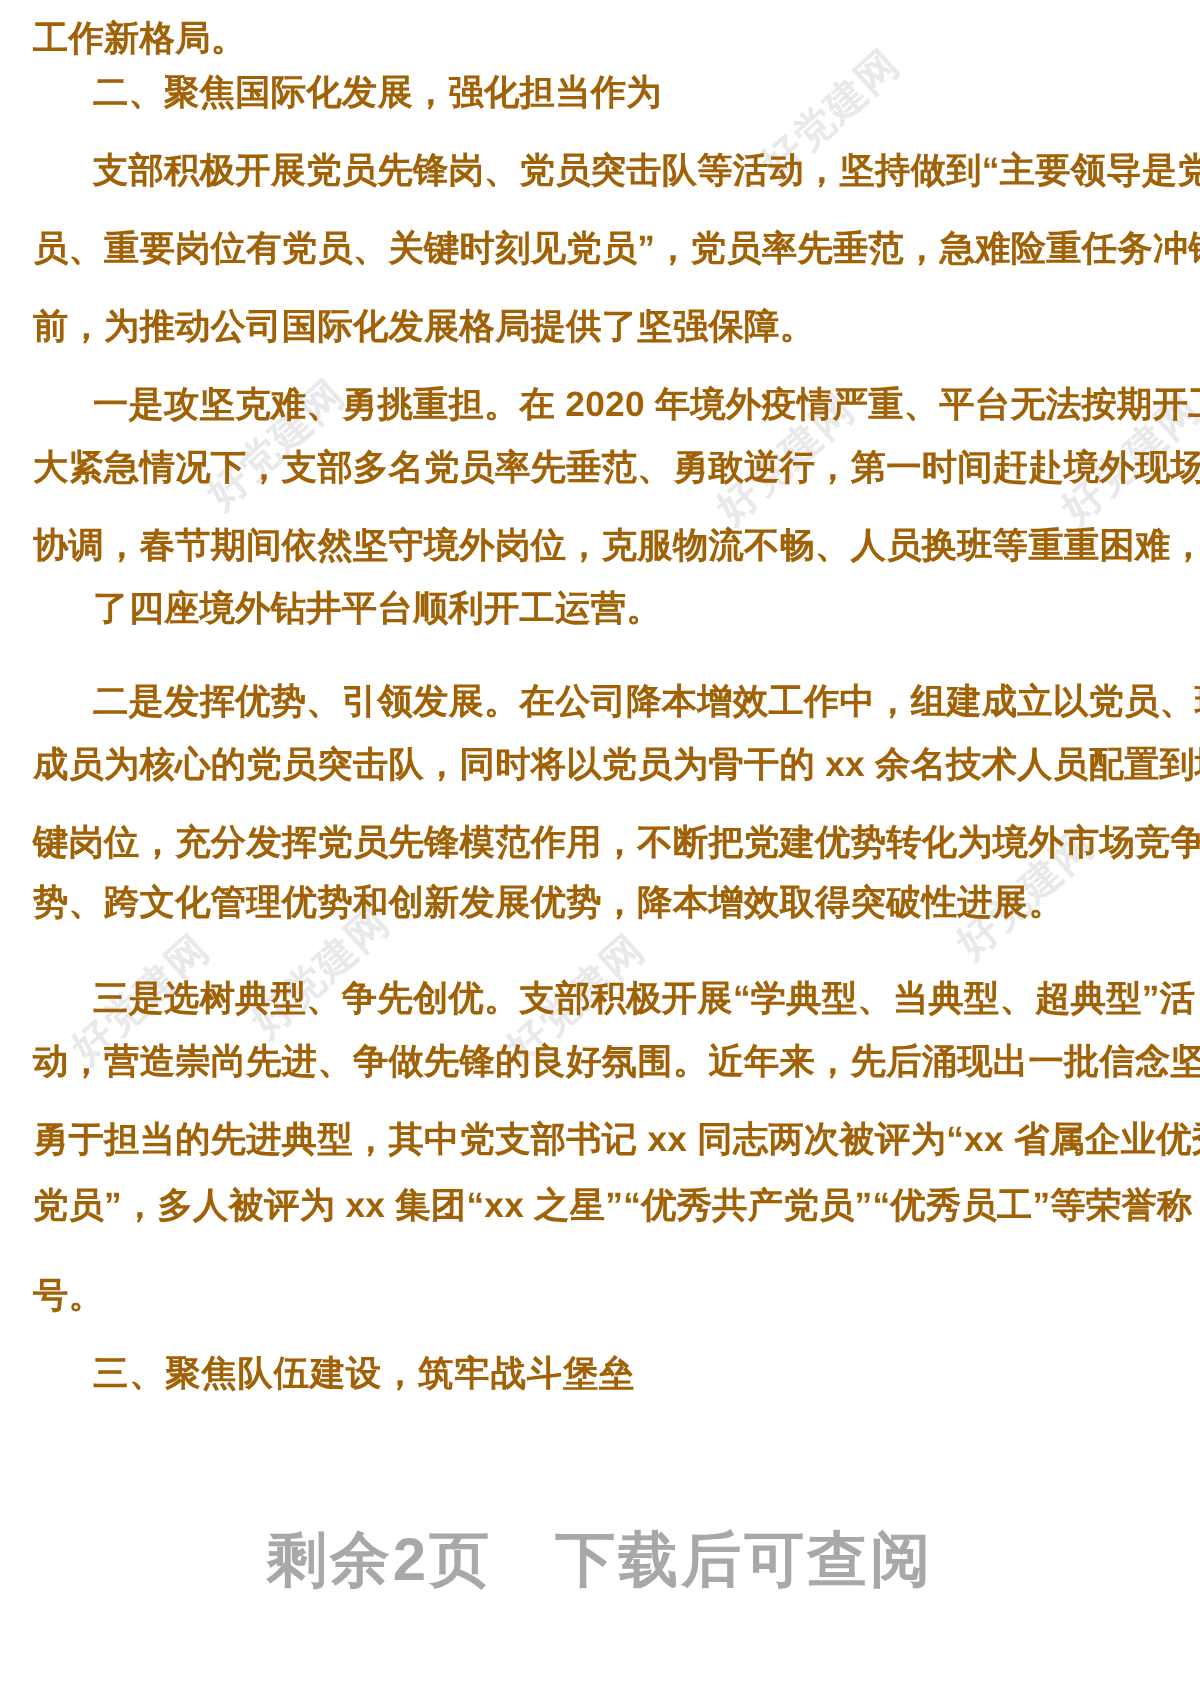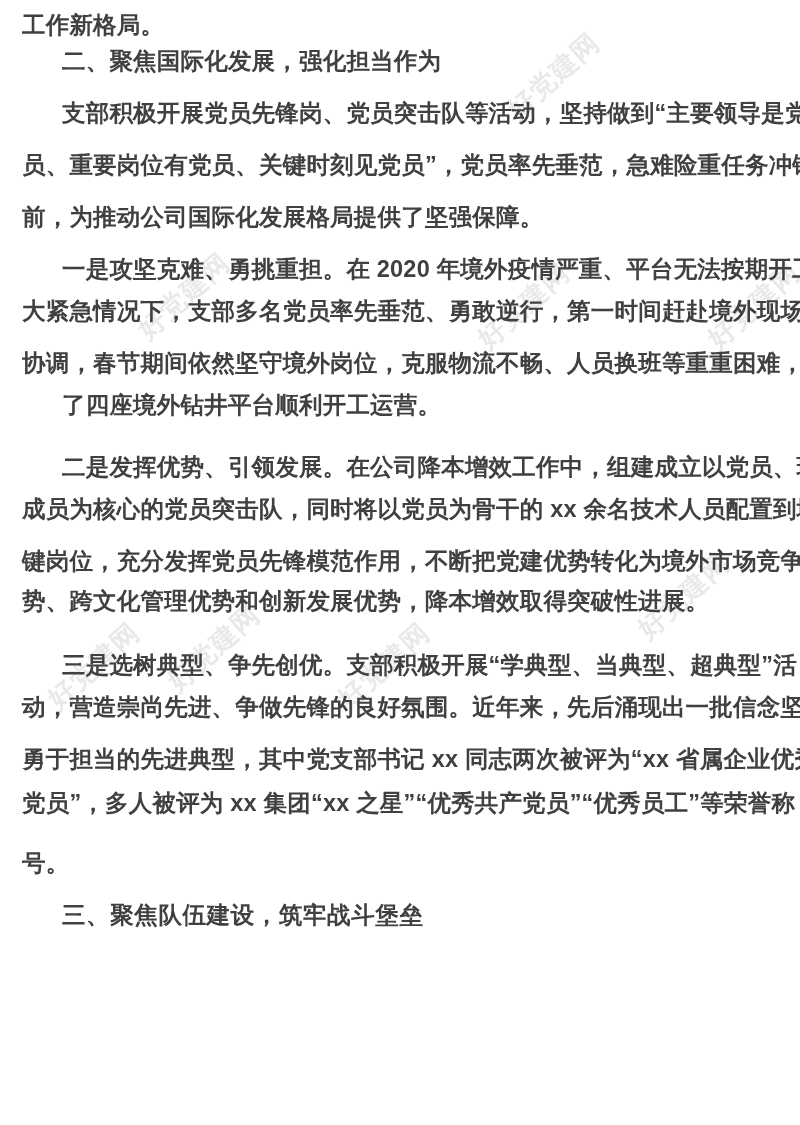--- a/index.html
+++ b/index.html
@@ -55,21 +55,21 @@
   .line {
     position: absolute;
     left: 22px;
     width: 756px;
     height: 34px;
     font-size: 23.5px;
     line-height: 34px;
     font-weight: 600;
     letter-spacing: 0.2px;
     white-space: nowrap;
-    color: #404040;
+    color: #a16207;
   }
   .line.indent {
     left: 62px;
   }
   .line.heading {
     left: 62px;
     letter-spacing: 0.6px;
   }
 
   
@@ -122,14 +122,17 @@
       <div class="line" style="top: 544px;">键岗位，充分发挥党员先锋模范作用，不断把党建优势转化为境外市场竞争优</div>
       <div class="line" style="top: 584px;">势、跨文化管理优势和创新发展优势，降本增效取得突破性进展。</div>
       <div class="line indent" style="top: 648px;">三是选树典型、争先创优。支部积极开展“学典型、当典型、超典型”活</div>
       <div class="line" style="top: 690px;">动，营造崇尚先进、争做先锋的良好氛围。近年来，先后涌现出一批信念坚定、</div>
       <div class="line" style="top: 742px;">勇于担当的先进典型，其中党支部书记 xx 同志两次被评为“xx 省属企业优秀共产</div>
       <div class="line" style="top: 766px; margin-top: 20px;">党员”，多人被评为 xx 集团“xx 之星”“优秀共产党员”“优秀员工”等荣誉称</div>
       <div class="line" style="top: 846px;">号。</div>
       <div class="line indent heading" style="top: 898px;">三、聚焦队伍建设，筑牢战斗堡垒</div>
     </div>
 
+  <div id="footer-banner">
+    <span class="banner-text">剩余2页　下载后可查阅</span>
+  </div>
 
 </div>
 
 </body></html>

